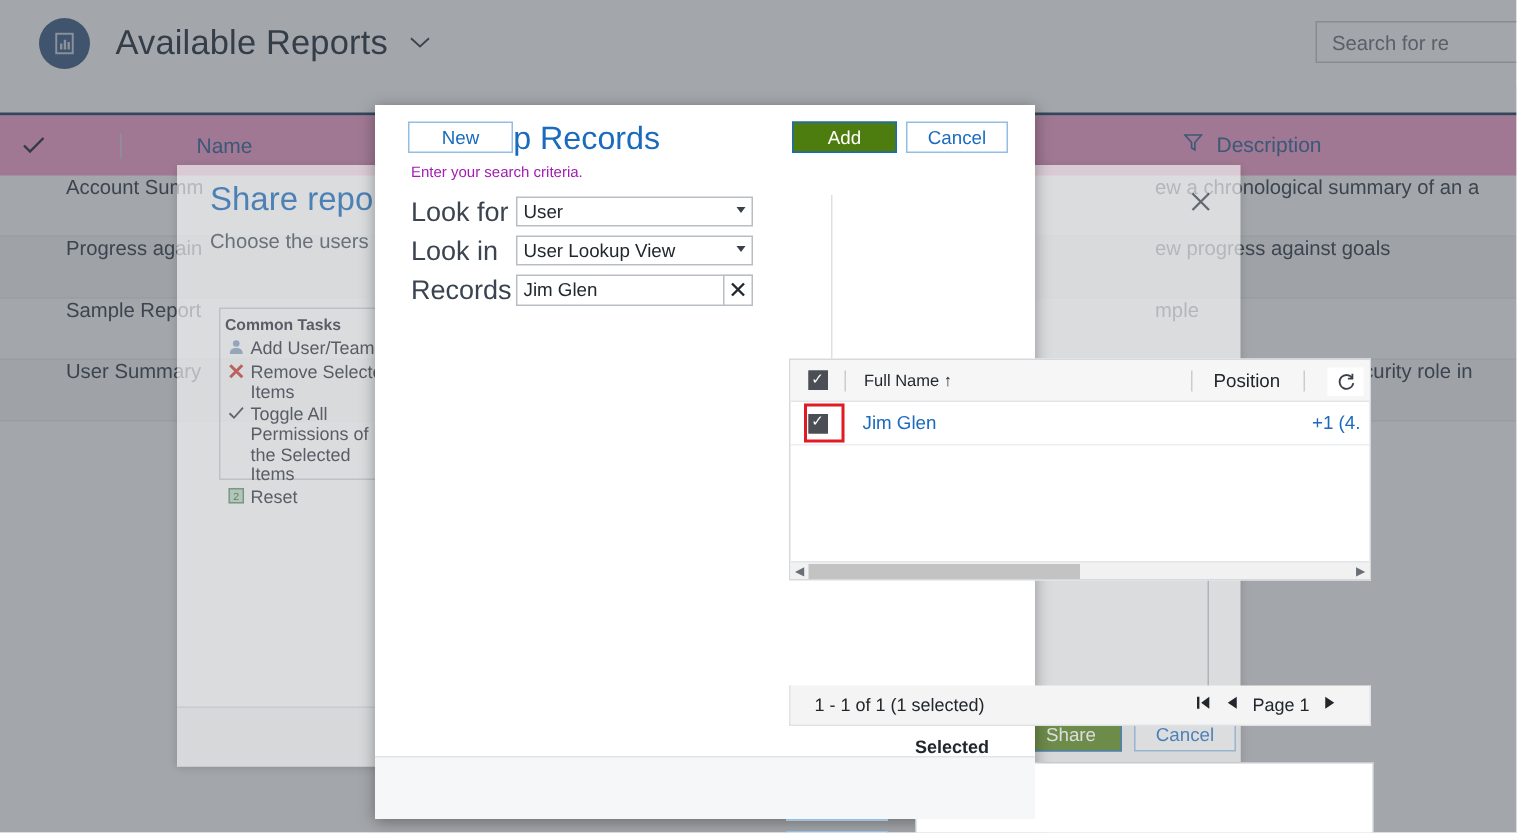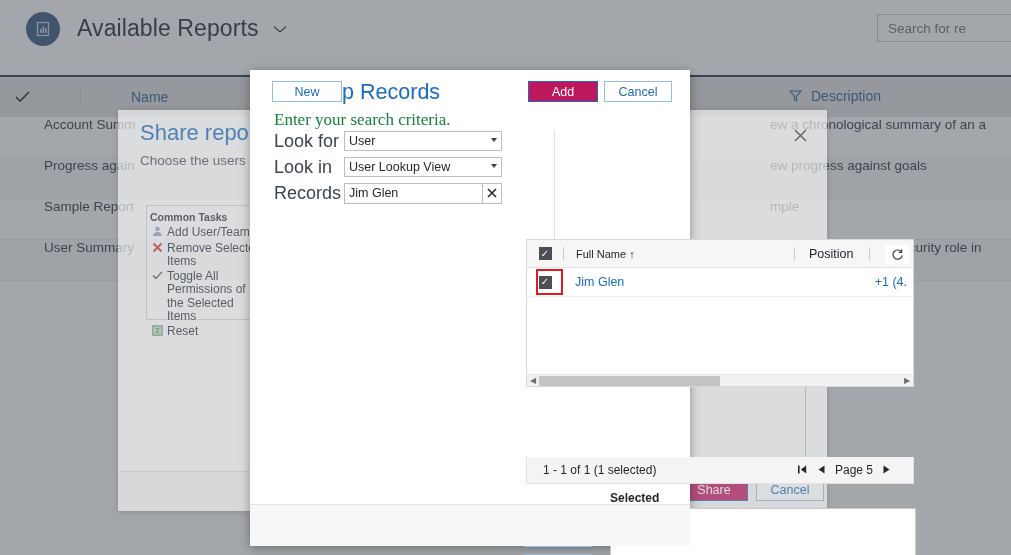--- a/index.html
+++ b/index.html
@@ -46,21 +46,21 @@
     padding-left:10px;
     font-size:13.5px; color:#767b84;
     overflow:hidden; white-space:nowrap;
   }
   .rule-blue {
     position:absolute; left:0; top:75px; width:1011px; height:2px;
     background:#2d4a6b;
   }
   .grid-head {
     position:absolute; left:0; top:77px; width:1011px; height:40px;
-    background:#e5e5e5; display:flex; align-items:center;gap:36px;
+    background:#f9a8d4; display:flex; align-items:center;gap:36px;
   }
   .gh-check { width:44px; display:flex; justify-content:center; color:#2b3340; font-size:15px; }
   .gh-sep { width:1px; height:17px; background:#d3d7dc; }
   .gh-name { padding-left:14px; font-size:14px; color:#3c6ca0; }
   .gh-filter { position:absolute; left:789px; top:11px; }
   .gh-desc { position:absolute; left:811px; top:11px; font-size:14px; color:#3c6ca0; }
   .grid-rows { position:absolute; left:0; top:117px; width:1011px; }
   .grid-row { height:41px; display:flex; border-bottom:1px solid #eef0f2; }
   .grid-row.alt { background:#f7f8f9; }
   .gr-name { padding-left:44px; font-size:13.5px; color:#3d4753; width:770px; white-space:nowrap; overflow:hidden; }
@@ -106,38 +106,38 @@
     border:1px solid #b9bec5; background:#fdfdfd;
   }
   .share-footer {
     position:absolute; left:0; bottom:0; width:709px; height:40px;
     border-top:1px solid #dfe2e6; background:#f6f7f8;
   }
   .btn {
     display:inline-flex; align-items:center; justify-content:center;
     font-size:12.5px; height:22px; cursor:default;
   }
-  .btn-primary { background:#be185d; color:#fff; border:1px solid #1a6bbd; }
+  .btn-primary { background:#4d7c0f; color:#fff; border:1px solid #1a6bbd; }
   .btn-secondary { background:#ffffff; color:#1a6bbd; border:1px solid #93bde4; }
   .share-btn-share { position:absolute; left:562px; bottom:10px; width:68px; }
   .share-btn-cancel { position:absolute; left:638px; bottom:10px; width:68px; }
 
   
   #lookup-dialog {
     position:absolute; left:250px; top:70px; width:440px; height:476px;
     background:#ffffff;
     box-shadow:0 2px 10px rgba(0,0,0,.35);
   }
   .lu-title {
     position:absolute; left:24px; top:10px;
     font-size:21.5px; color:#1a6bbd; font-weight:400;
   }
   .lu-sub {
     position:absolute; left:24px; top:40px;
-    font-size:17px; color:#15803d;font-family:Liberation Serif, serif;
+    font-size:10px; color:#a21caf;
   }
   .lu-close {
     position:absolute; right:22px; top:16px;
     font-size:15px; color:#33393f; line-height:1;
   }
   .crit { position:absolute; left:24px; top:58px; width:270px; }
   .crit-row { height:26px; display:flex; align-items:center; margin-bottom:0px; }
   .crit-label { width:70px; font-size:18px; color:#3b4450; }
   .crit-ctrl { width:158px; height:20px; position:relative; }
   select.crit-select, .fake-select {
@@ -443,21 +443,21 @@
         <svg width="11" height="11" viewBox="0 0 11 11">
             <rect x="1" y="1.5" width="1.6" height="8" fill="#22272e"></rect>
             <path d="M9.2 1.5 L9.2 9.5 L3.8 5.5 Z" fill="#22272e"></path>
           </svg>
       </span>
       <span>
         <svg width="9" height="11" viewBox="0 0 9 11">
             <path d="M7.5 1.5 L7.5 9.5 L1.5 5.5 Z" fill="#22272e"></path>
           </svg>
       </span>
-      <span class="pg-label">Page 5</span>
+      <span class="pg-label">Page 1</span>
       <span>
         <svg width="9" height="11" viewBox="0 0 9 11">
             <path d="M1.5 1.5 L1.5 9.5 L7.5 5.5 Z" fill="#22272e"></path>
           </svg>
       </span>
     </div>
   </div>
 
   <div class="sel-label">Selected records:</div>
   <div class="sel-box"></div>

